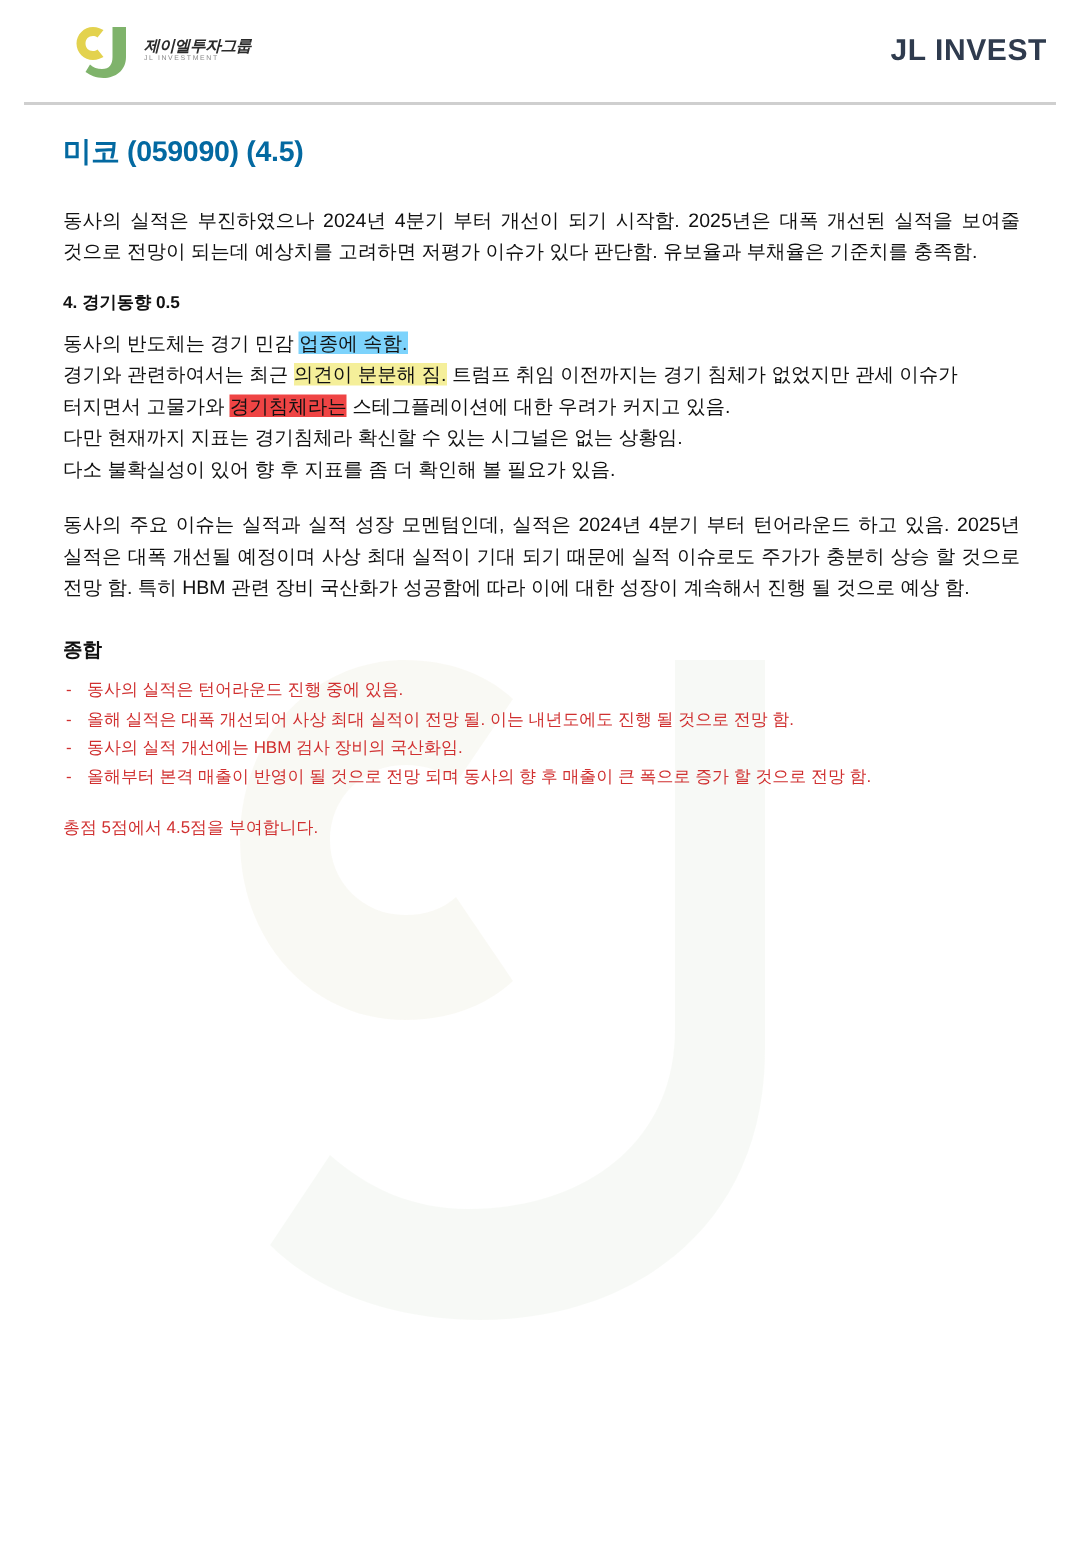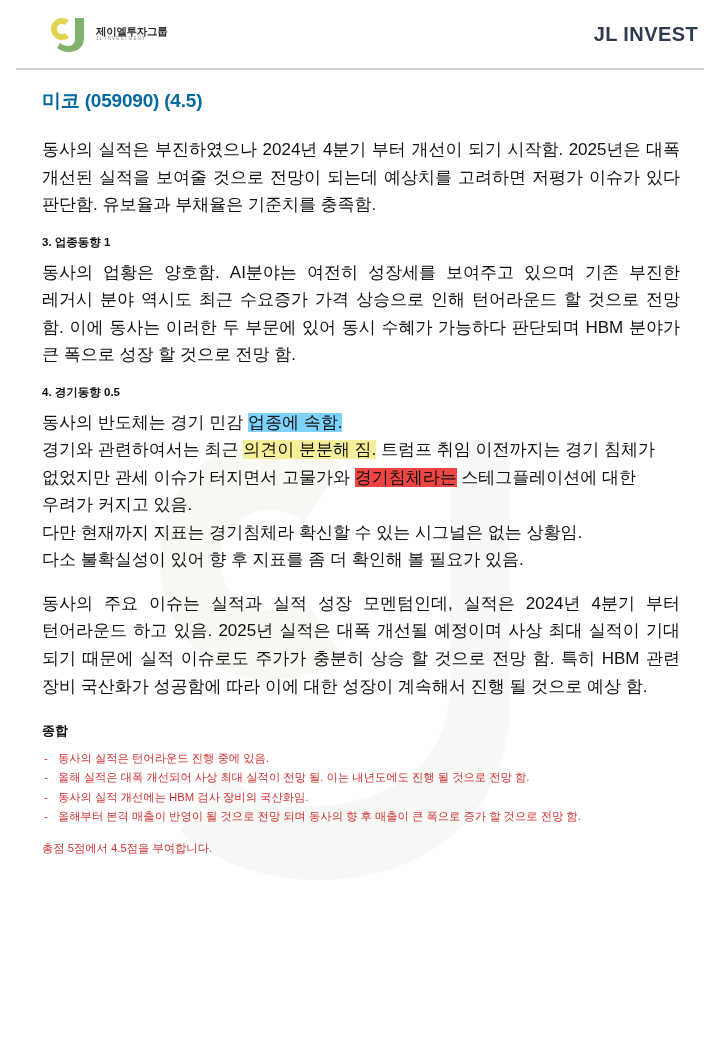--- a/index.html
+++ b/index.html
@@ -36,21 +36,21 @@
   .header {
     height: 68px;
     display: flex;
     align-items: center;
     justify-content: space-between;
     padding: 0 22px 0 48px;
   }
   .logo-wrap { display: flex; align-items: center; gap: 6px; }
   .logo-mark { width: 42px; height: 40px; display:block; }
   .logo-text { display: flex; flex-direction: column; line-height: 1.05; }
-  .logo-kr { font-size: 10.5px; font-weight: 700; color: #2b2b2b; letter-spacing: -0.3px; }
+  .logo-kr { font-size: 10.5px; font-weight: 700; color: #2b2b2b; letter-spacing: -0.3px; font-style: italic; }
   .logo-en { font-size: 4.6px; color: #8a8a8a; letter-spacing: 1.1px; }
   .brand {
     font-size: 20px;
     font-weight: 700;
     color: #2f3b4e;
     letter-spacing: 0.4px;
   }
   .rule {
     height: 2px;
     background: #cfcfcf;
@@ -68,21 +68,21 @@
 
   
   .sec { margin-bottom: 16px; }
   .sec-head {
     font-size: 11.5px;
     font-weight: 700;
     color: #111;
     margin: 0 0 9px 2px;
   }
   .sec-body {
-    font-size: 17px;
+    font-size: 13px;
     line-height: 1.62;
     color: #111;
     margin: 0 0 0 2px;
     text-align: justify;
     word-break: keep-all;
   }
   .sec-body.tight { text-align: left; }
 
   
   .summary-head {
@@ -144,24 +144,20 @@
 <div class="rule"></div>
 
 <div class="page">
   <h1 class="doc-title">미코 (059090) (4.5)</h1>
 
   <div class="sec">
     <p class="sec-body">동사의 실적은 부진하였으나 2024년 4분기 부터 개선이 되기 시작함. 2025년은 대폭 개선된 실적을 보여줄 것으로 전망이 되는데 예상치를 고려하면 저평가 이슈가 있다 판단함. 유보율과 부채율은 기준치를 충족함.</p>
   </div>
 
 
-  <div class="sec">
-    <div class="sec-head">3. 업종동향 1</div>
-    <p class="sec-body">동사의 업황은 양호함. AI분야는 여전히 성장세를 보여주고 있으며 기존 부진한 레거시 분야 역시도 최근 수요증가 가격 상승으로 인해 턴어라운드 할 것으로 전망 함. 이에 동사는 이러한 두 부문에 있어 동시 수혜가 가능하다 판단되며 HBM 분야가 큰 폭으로 성장 할 것으로 전망 함.</p>
-  </div>
 
   <div class="sec">
     <div class="sec-head">4. 경기동향 0.5</div>
     <p class="sec-body tight"><span>동사의 반도체는 경기 민감 <span class="hl" style="background:#7dd3fc">업종에 속함.</span></span></p>
     <p class="sec-body tight"><span>경기와 관련하여서는 최근 <span class="hl" style="background:#f5ef9a">의견이 분분해 짐.</span> 트럼프 취임 이전까지는 경기 침체가 없었지만 관세 이슈가 터지면서 고물가와 <span class="hl" style="background:#ef4444">경기침체라는</span> 스테그플레이션에 대한 우려가 커지고 있음.</span></p>
     <p class="sec-body tight"><span>다만 현재까지 지표는 경기침체라 확신할 수 있는 시그널은 없는 상황임.</span></p>
     <p class="sec-body tight"><span>다소 불확실성이 있어 향 후 지표를 좀 더 확인해 볼 필요가 있음.</span></p>
   </div>
 
   <div class="sec">

